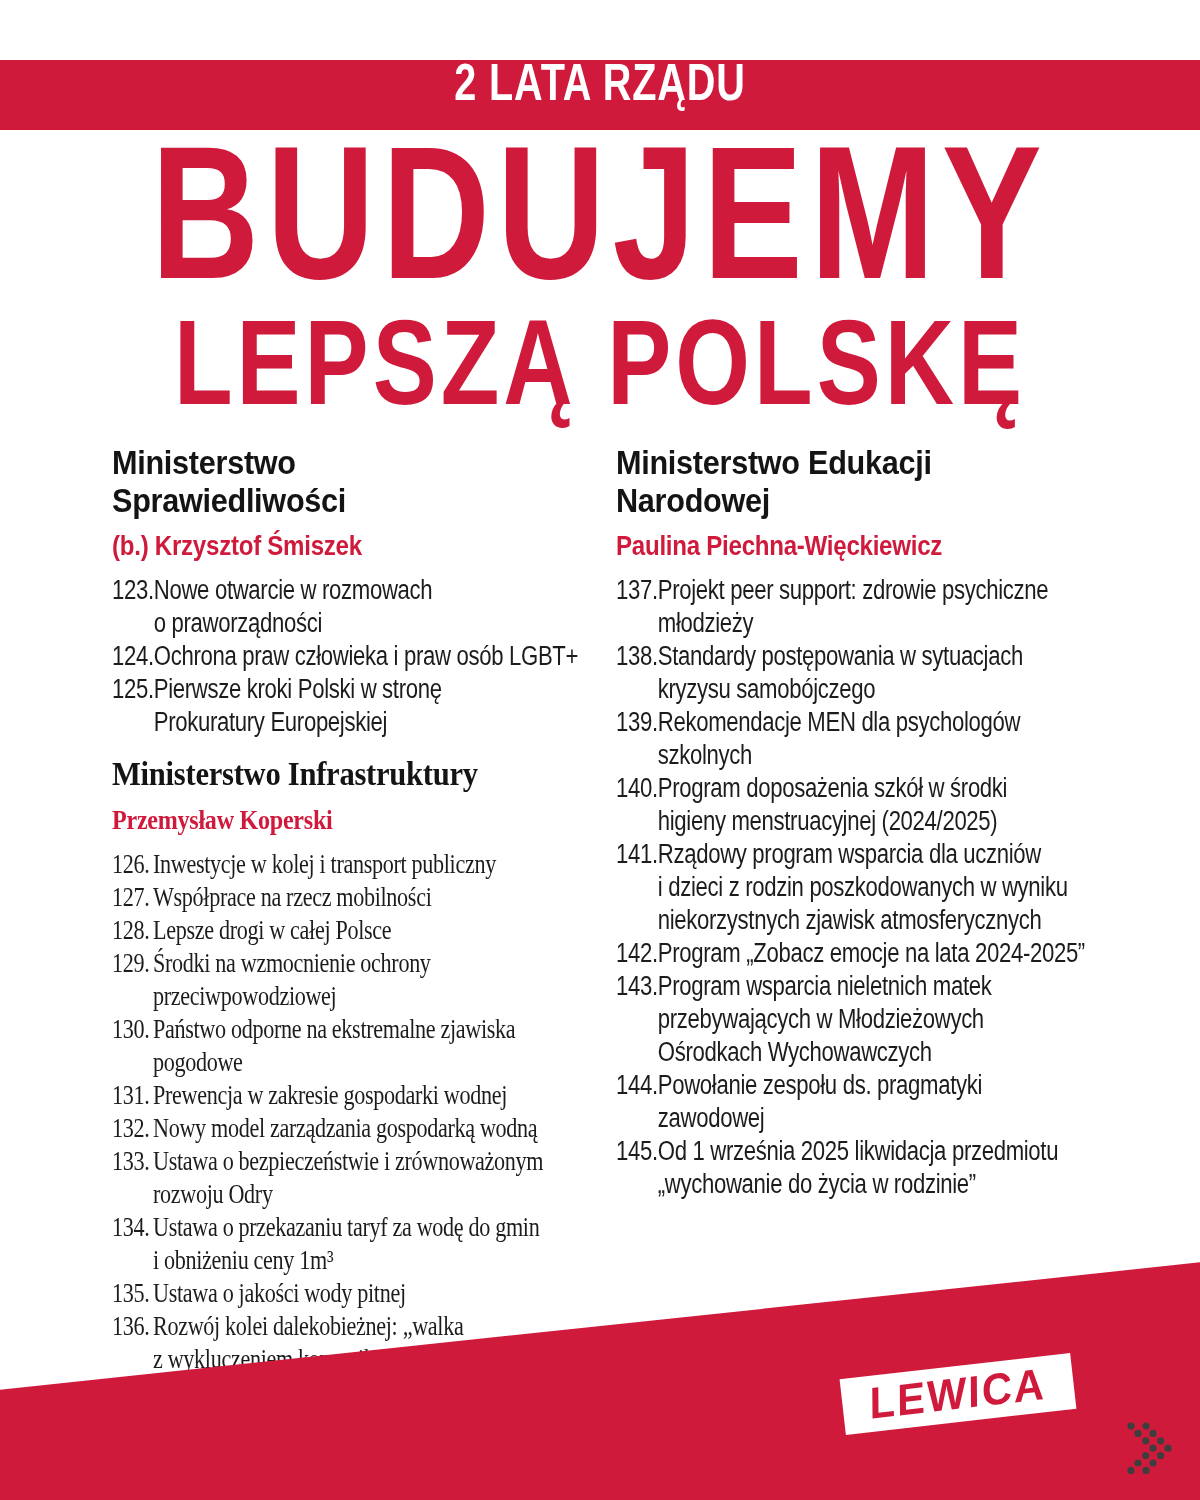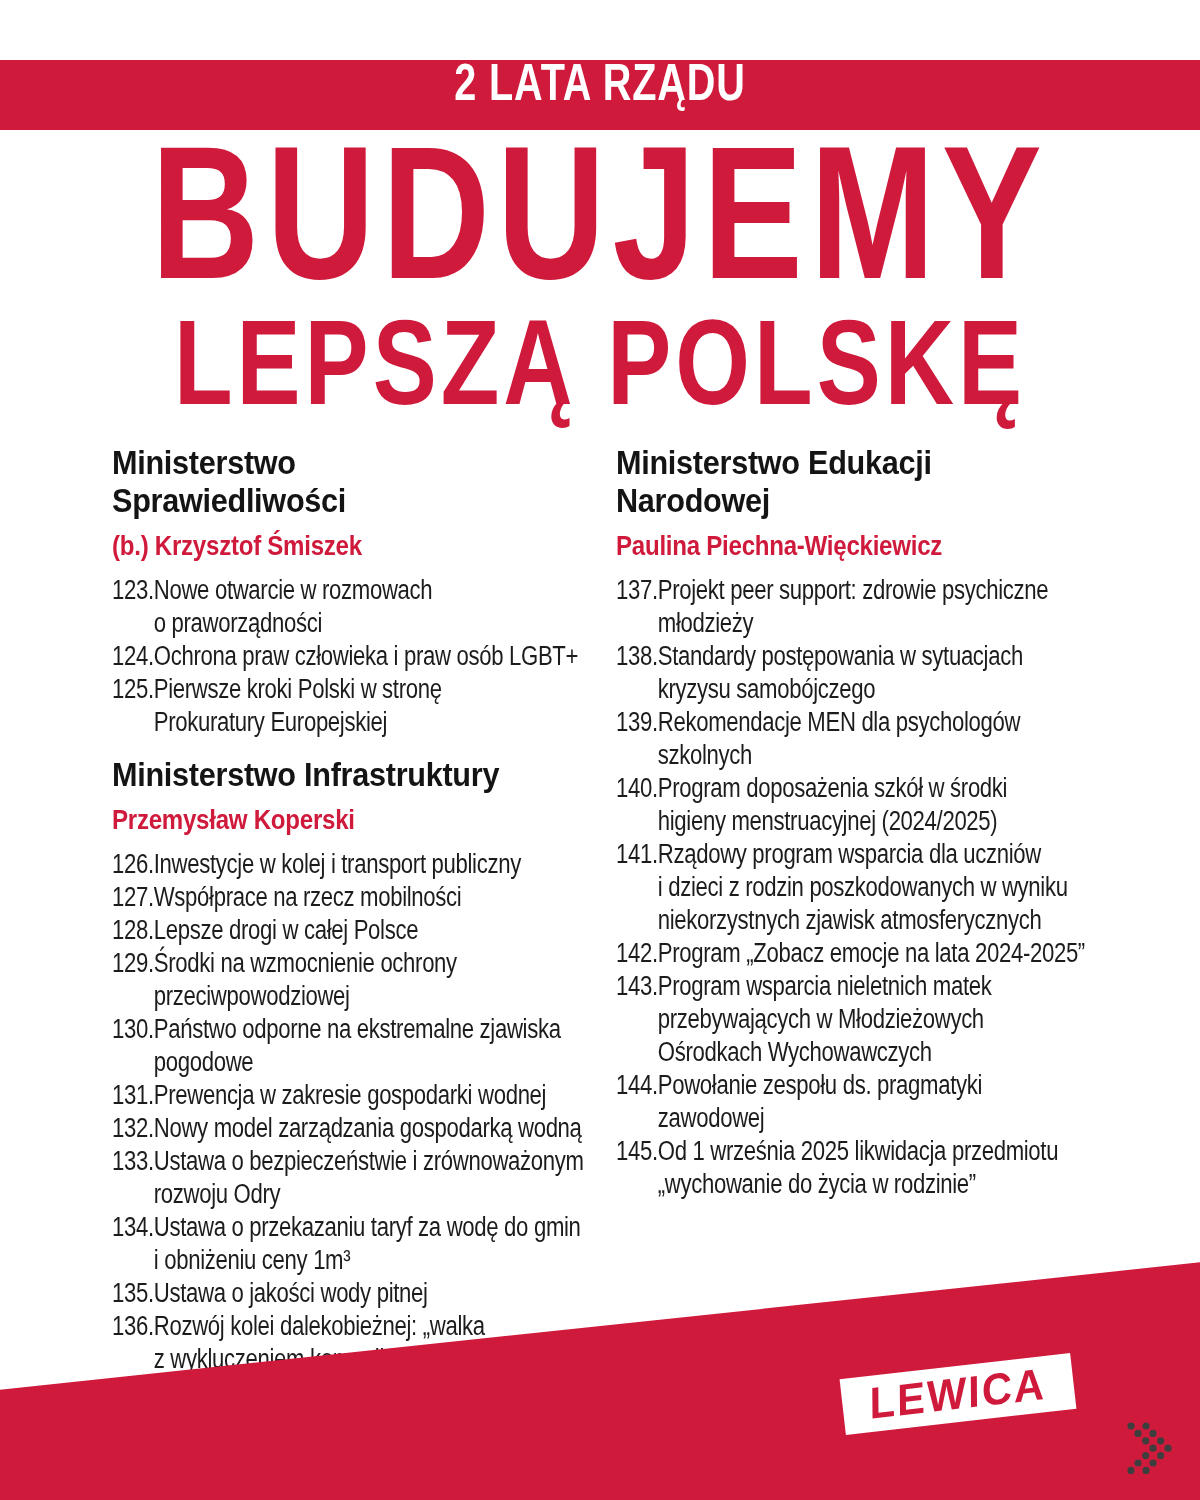--- a/index.html
+++ b/index.html
@@ -29,21 +29,21 @@
   .title-line{
     position:absolute;left:0;width:1200px;text-align:center;
     color:var(--red);font-weight:800;line-height:1;white-space:nowrap;
   }
   .title-1{top:118px;font-size:150px;letter-spacing:7px;transform:scaleY(1.26);transform-origin:center top;}
   .title-2{top:303px;font-size:96px;letter-spacing:4px;transform:scaleY(1.25);transform-origin:center top;}
   
   .col{position:absolute;top:443px;}
   .col-left{left:112px;width:505px;}
   .col-right{left:616px;width:505px;}
-  .section + .section{margin-top:16px;}
+  .section + .section{margin-top:16px;font-family:Liberation Serif, serif;}
   .ministry{
     font-size:34px;line-height:38px;font-weight:800;color:#141414;
     letter-spacing:-0.3px;white-space:pre-line;
     transform:scaleX(0.9);transform-origin:left top;
   }
   .minister{
     margin-top:12px;font-size:28px;line-height:30px;font-weight:700;
     color:var(--red);letter-spacing:-0.3px;white-space:nowrap;
     transform:scaleX(0.86);transform-origin:left top;
   }

